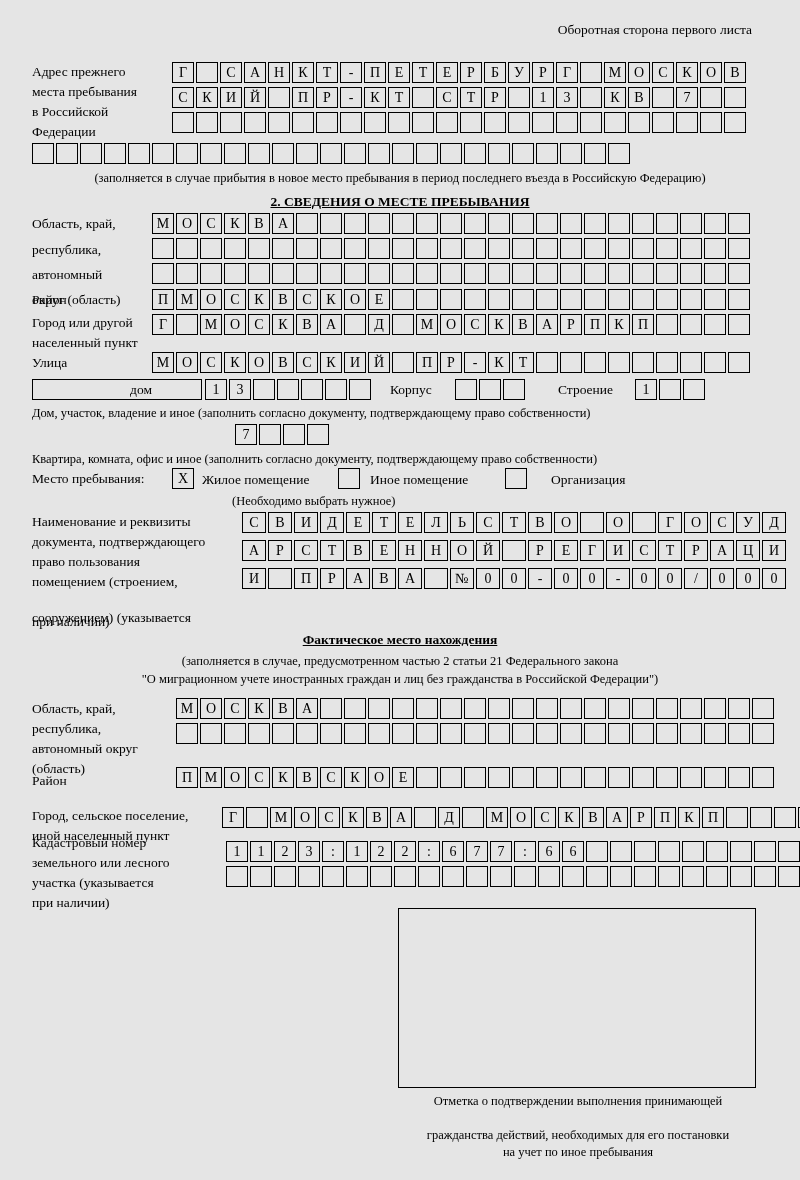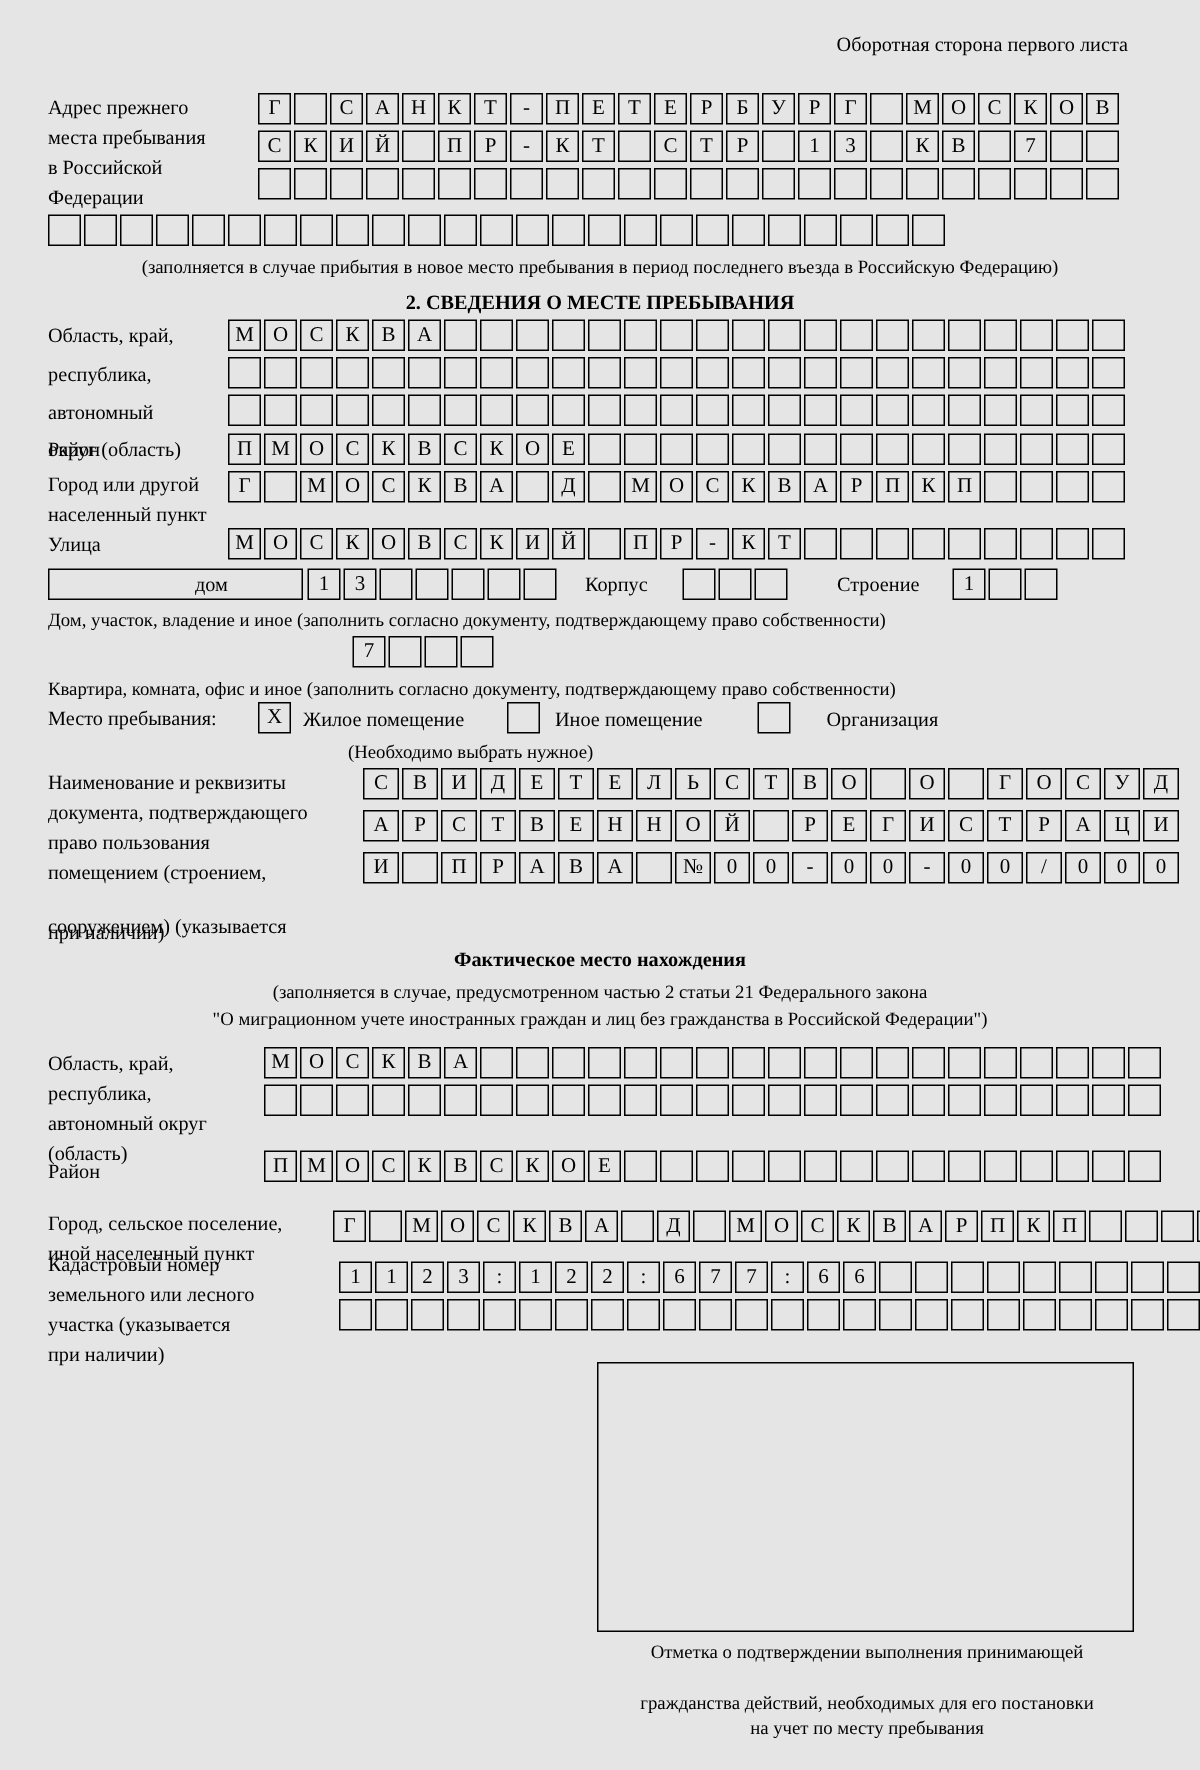--- a/index.html
+++ b/index.html
@@ -25,21 +25,21 @@
     right: 48px;
     font-size: 13.5px;
   }
   .lbl {
     position: absolute;
     font-size: 13.5px;
     line-height: 20px;
     white-space: nowrap;
   }
   .lbl.center { text-align: center; }
-  .bold { font-weight: bold; }
+  .bold { font-weight: bold; text-decoration: underline; }
   .cells {
     position: absolute;
     display: flex;
   }
   .cell {
     width: 22px;
     height: 21px;
     border: 1px solid #000;
     margin-right: 2px;
     box-sizing: border-box;
@@ -685,15 +685,15 @@
       <div class="cell"></div>
       <div class="cell"></div>
       <div class="cell"></div>
       <div class="cell"></div>
     </div>
 
   <div class="bigbox" style="left:398px; top:908px; width:358px; height:180px;"></div>
 
   <div class="footnote" style="left:398px; top:1093px;">Отметка о подтверждении выполнения принимающей</div>
   <div class="footnote" style="left:398px; top:1127px;">гражданства действий, необходимых для его постановки</div>
-  <div class="footnote" style="left:398px; top:1144px;">на учет по месту пребывания</div>
+  <div class="footnote" style="left:398px; top:1144px;">на учет по иное пребывания</div>
 
 </div>
 
 </body></html>

